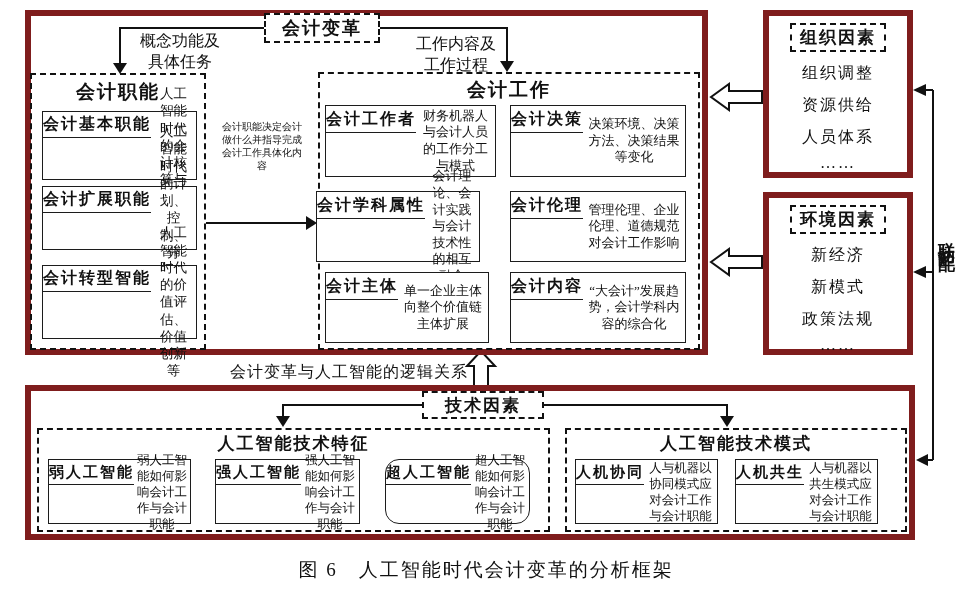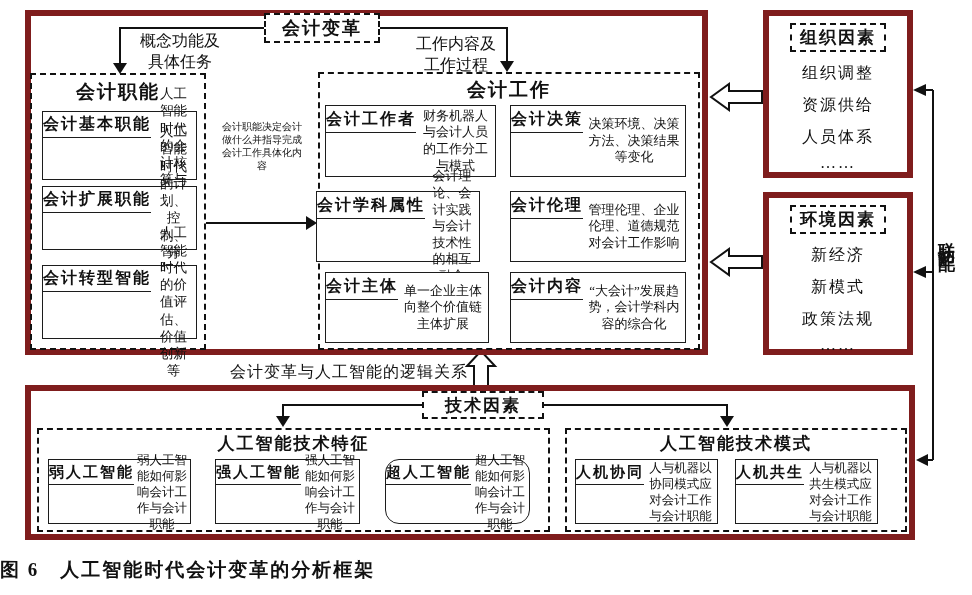--- a/index.html
+++ b/index.html
@@ -19,21 +19,21 @@
           padding:1px 3px;line-height:1.28;}
   .edge-label{text-align:center;line-height:1.3;font-size:16px;}
   .conn-text{text-align:center;font-size:10px;line-height:1.3;}
   .side-panel{display:flex;flex-direction:column;align-items:center;}
   .side-title{border:2px dashed #111;font-weight:bold;font-size:17px;letter-spacing:2px;
               padding:1px 8px;margin-top:7px;background:#fff;}
   .side-item{font-size:16px;letter-spacing:2px;margin-top:11px;}
   .v-text{writing-mode:vertical-rl;text-orientation:upright;font-weight:bold;font-size:17px;
           letter-spacing:5px;line-height:1;}
   .logic-label{font-size:16px;letter-spacing:1px;}
-  .caption{text-align:left;font-weight:bold;font-size:19px;letter-spacing:2px;}
+  .caption{text-align:center;font-weight:normal;font-size:19px;letter-spacing:2px;}
   .t25{height:25px;font-size:16px;}
   .t26{height:26px;font-size:16px;}
   .t24{height:24px;font-size:15px;}
   .d135{font-size:13.5px;}
   .d130{font-size:13px;}
   .d125{font-size:12.5px;}
 </style>
 </head>
 <body>
 

